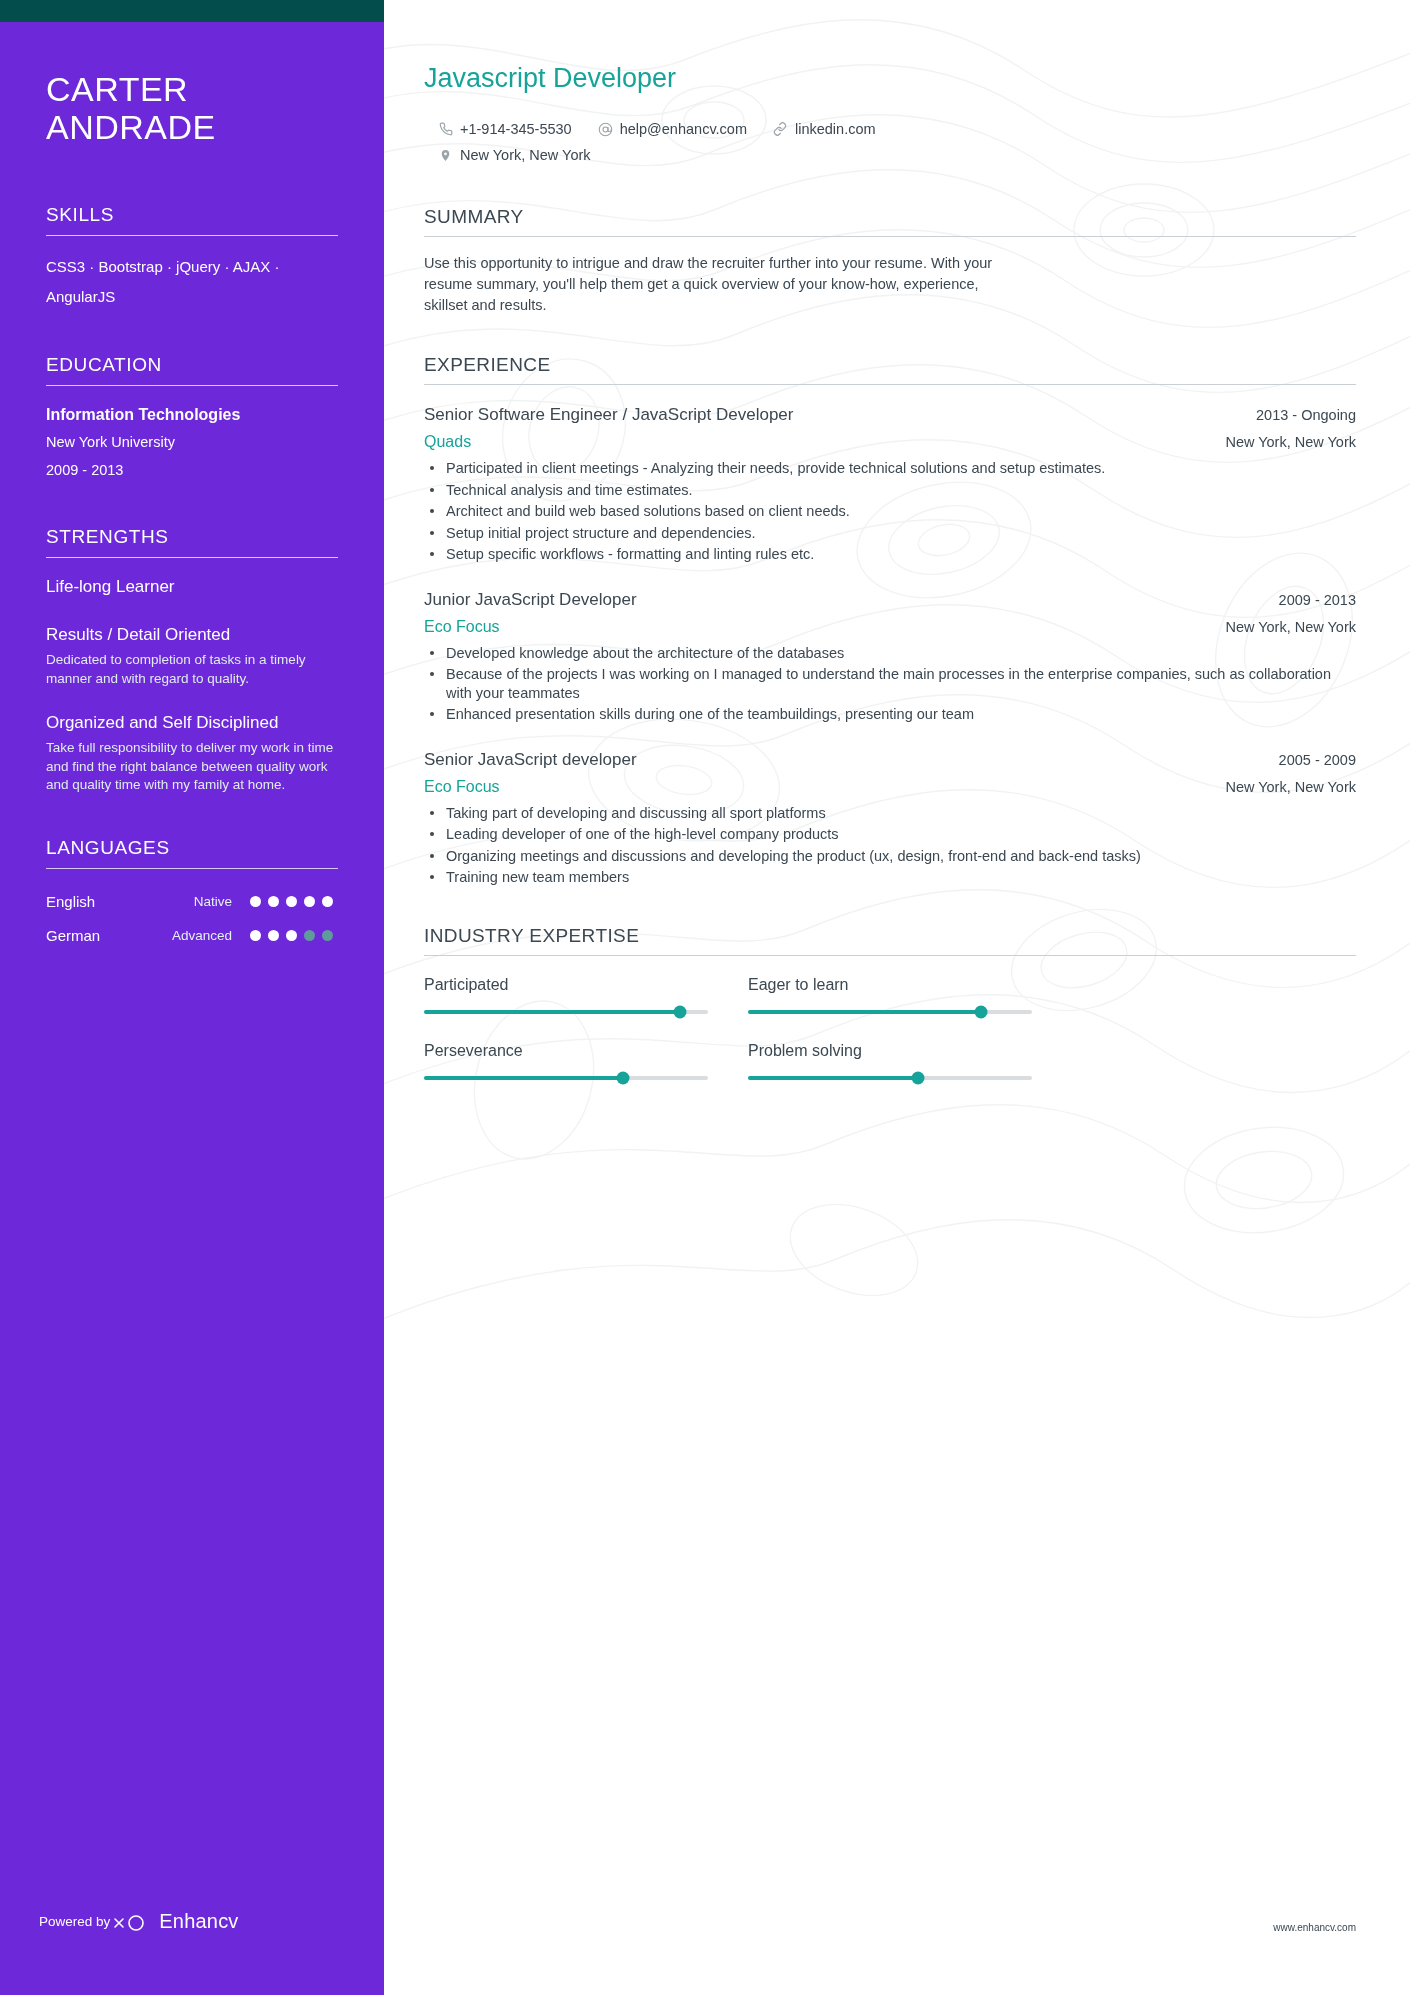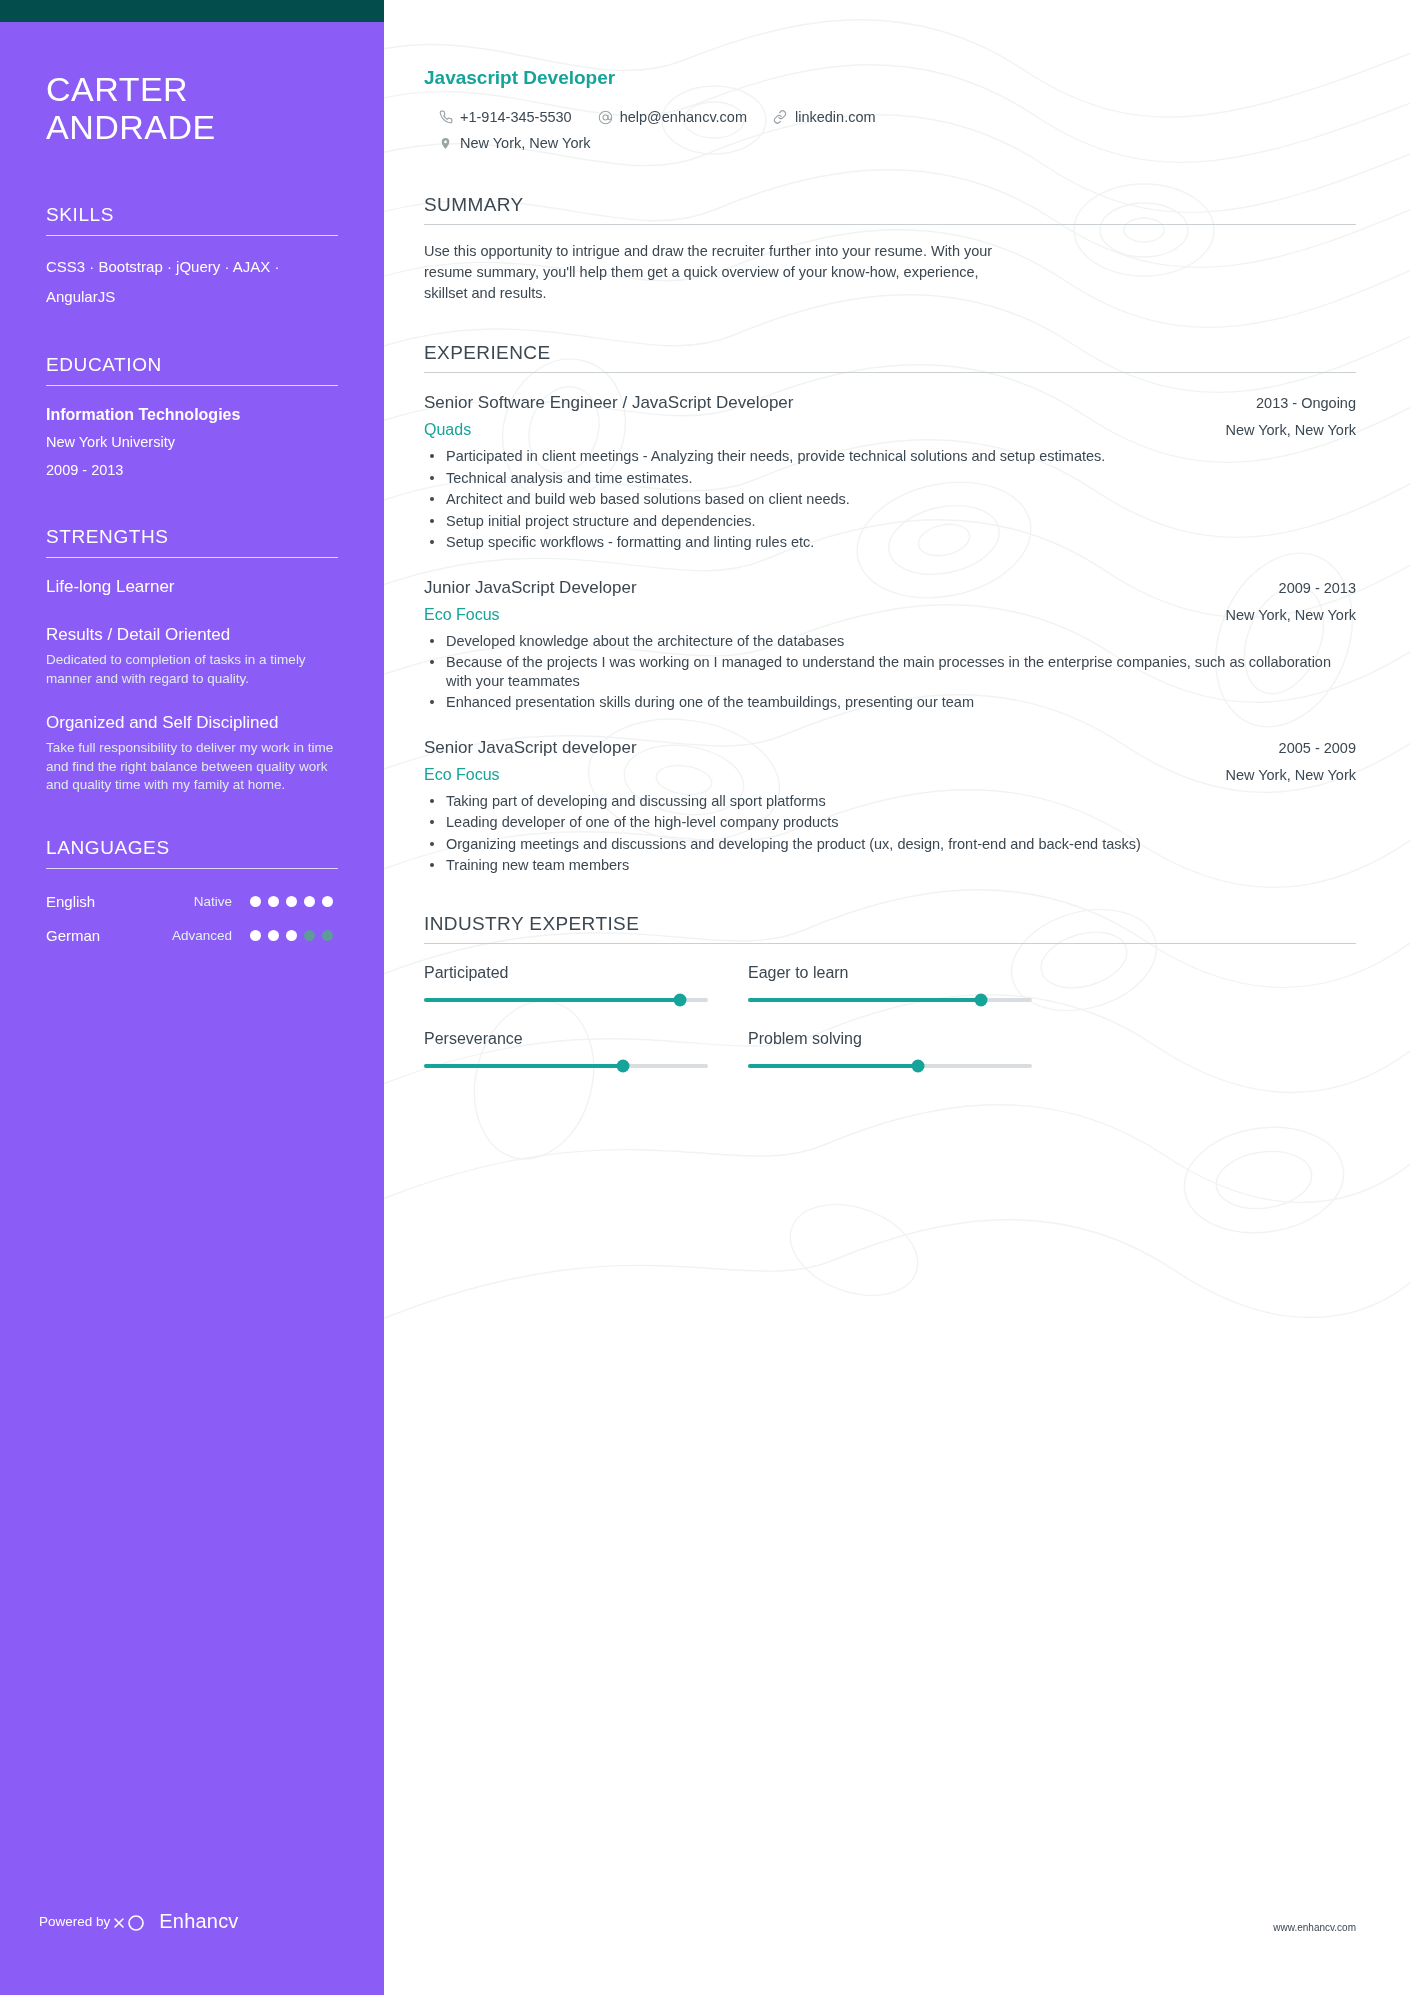--- a/index.html
+++ b/index.html
@@ -8,21 +8,21 @@
     font-family:"Liberation Sans", sans-serif;
     background:#ffffff;
     -webkit-font-smoothing:antialiased;
   }
   .page{position:relative;width:1410px;height:1995px;overflow:hidden;display:flex;}
 
   
   .sidebar{
     position:relative;
     width:384px;flex:0 0 384px;
-    background:#8b5cf6;
+    background:#6d28d9;
     color:#ffffff;
     box-sizing:border-box;
   }
   .sidebar-topstrip{
     position:absolute;top:0;left:0;width:384px;height:22px;
     background:#034d4c;
   }
   .sidebar-inner{position:relative;padding:0 46px;}
   .name-block{padding-top:70px;}
   .name-line{
@@ -67,21 +67,21 @@
   .main{
     position:relative;flex:1;background:#ffffff;overflow:hidden;
   }
   .topo{
     position:absolute;top:0;left:0;width:1026px;height:1400px;
     opacity:.5;pointer-events:none;
   }
   .main-inner{position:relative;padding:64px 54px 0 40px;}
 
   .role-title{
-    font-size:19px;color:#16a39a;font-weight:700;line-height:28px;margin-bottom:12px;
+    font-size:27px;color:#16a39a;font-weight:400;line-height:28px;margin-bottom:24px;
   }
   .contact-row{display:flex;flex-wrap:wrap;align-items:center;gap:0 26px;padding-left:14px;}
   .contact-item{display:flex;align-items:center;gap:7px;font-size:14.5px;color:#3b4751;line-height:26px;}
   .cicon{width:15px;height:15px;flex:0 0 15px;display:inline-flex;align-items:center;justify-content:center;color:#9aa3a8;}
   .cicon svg{display:block;}
 
   .sec{margin-top:38px;}
   .sec-head{
     font-size:19px;color:#3b4751;letter-spacing:.4px;font-weight:400;padding-bottom:8px;
   }

